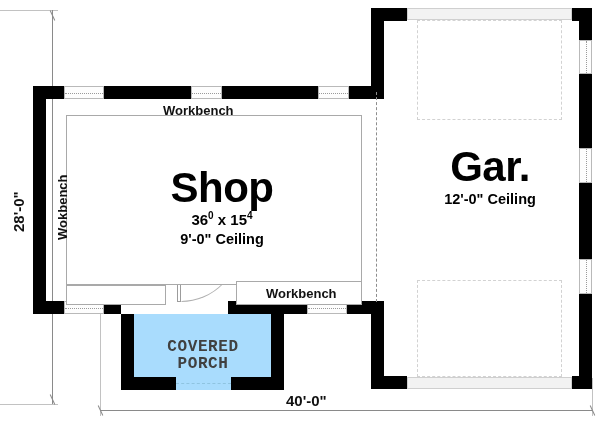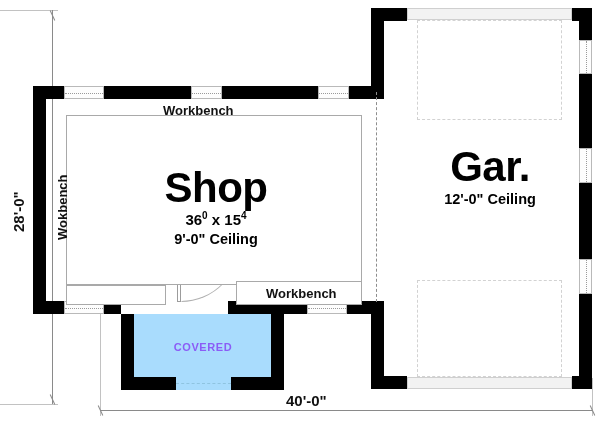--- a/index.html
+++ b/index.html
@@ -81,26 +81,27 @@
     border-top: 1px solid #d0d0d0;
   }
   
   .porch-fill {
     position: absolute;
     background: #a9dcfd;
   }
   .porch-label {
     position: absolute;
     text-align: center;
-    font-size: 11px;
-    font-weight: bold;
-    color: #8b5cf6;
+    font-size: 16px;
+    font-weight: bold;
+    color: #404040;
     line-height: 17px;
     letter-spacing: 0.6px;
     white-space: nowrap;
+    font-family: Liberation Mono, monospace;
   }
   
   .room {
     position: absolute;
     text-align: center;
     color: #000000;
   }
   .room .name {
     font-size: 42px;
     font-weight: bold;
@@ -248,31 +249,32 @@
   <div class="wall" style="left:347px; top:301px; width:37px; height:13px;"></div>
 
   <div class="porch-fill" style="left:134px; top:314px; width:137px; height:76px;"></div>
   <div class="wall" style="left:271px; top:314px; width:13px; height:76px;"></div>
   <div class="wall" style="left:121px; top:377px; width:55px; height:13px;"></div>
   <div class="wall" style="left:231px; top:377px; width:53px; height:13px;"></div>
   <div class="porch-fill" style="left:176px; top:377px; width:55px; height:13px;"></div>
   <div class="hairline-h" style="left:176px; top:383px; width:55px; border-top:1px dashed #8fc4e0;"></div>
   <div class="porch-label" style="left:142px; top:339px; width:122px;">
     <div>COVERED</div>
+    <div>PORCH</div>
   </div>
 
   <div class="bench" style="left:66px; top:115px; width:296px; height:170px;"></div>
   <div class="bench" style="left:66px; top:285px; width:100px; height:20px;"></div>
   <div class="bench" style="left:236px; top:281px; width:126px; height:24px;"></div>
 
   <div class="bench-label" style="left:163px; top:103px;">Workbench</div>
   <div class="bench-label vert" style="left:55px; top:240px;">Wokbench</div>
   <div class="bench-label" style="left:266px; top:286px;">Workbench</div>
 
   <div class="dash-v" style="left:376px; top:92px; height:210px;"></div>
 
-  <div class="room" style="left:136px; top:166px; width:160px;">
+  <div class="room" style="left:142px; top:166px; width:160px;">
     <div class="name">Shop</div>
     <div class="dims"><span>36</span><sup>0</sup><span> x </span><span>15</span><sup>4</sup></div>
     <div class="ceiling">9'-0" Ceiling</div>
   </div>
 
 </div>
 
 </body></html>

